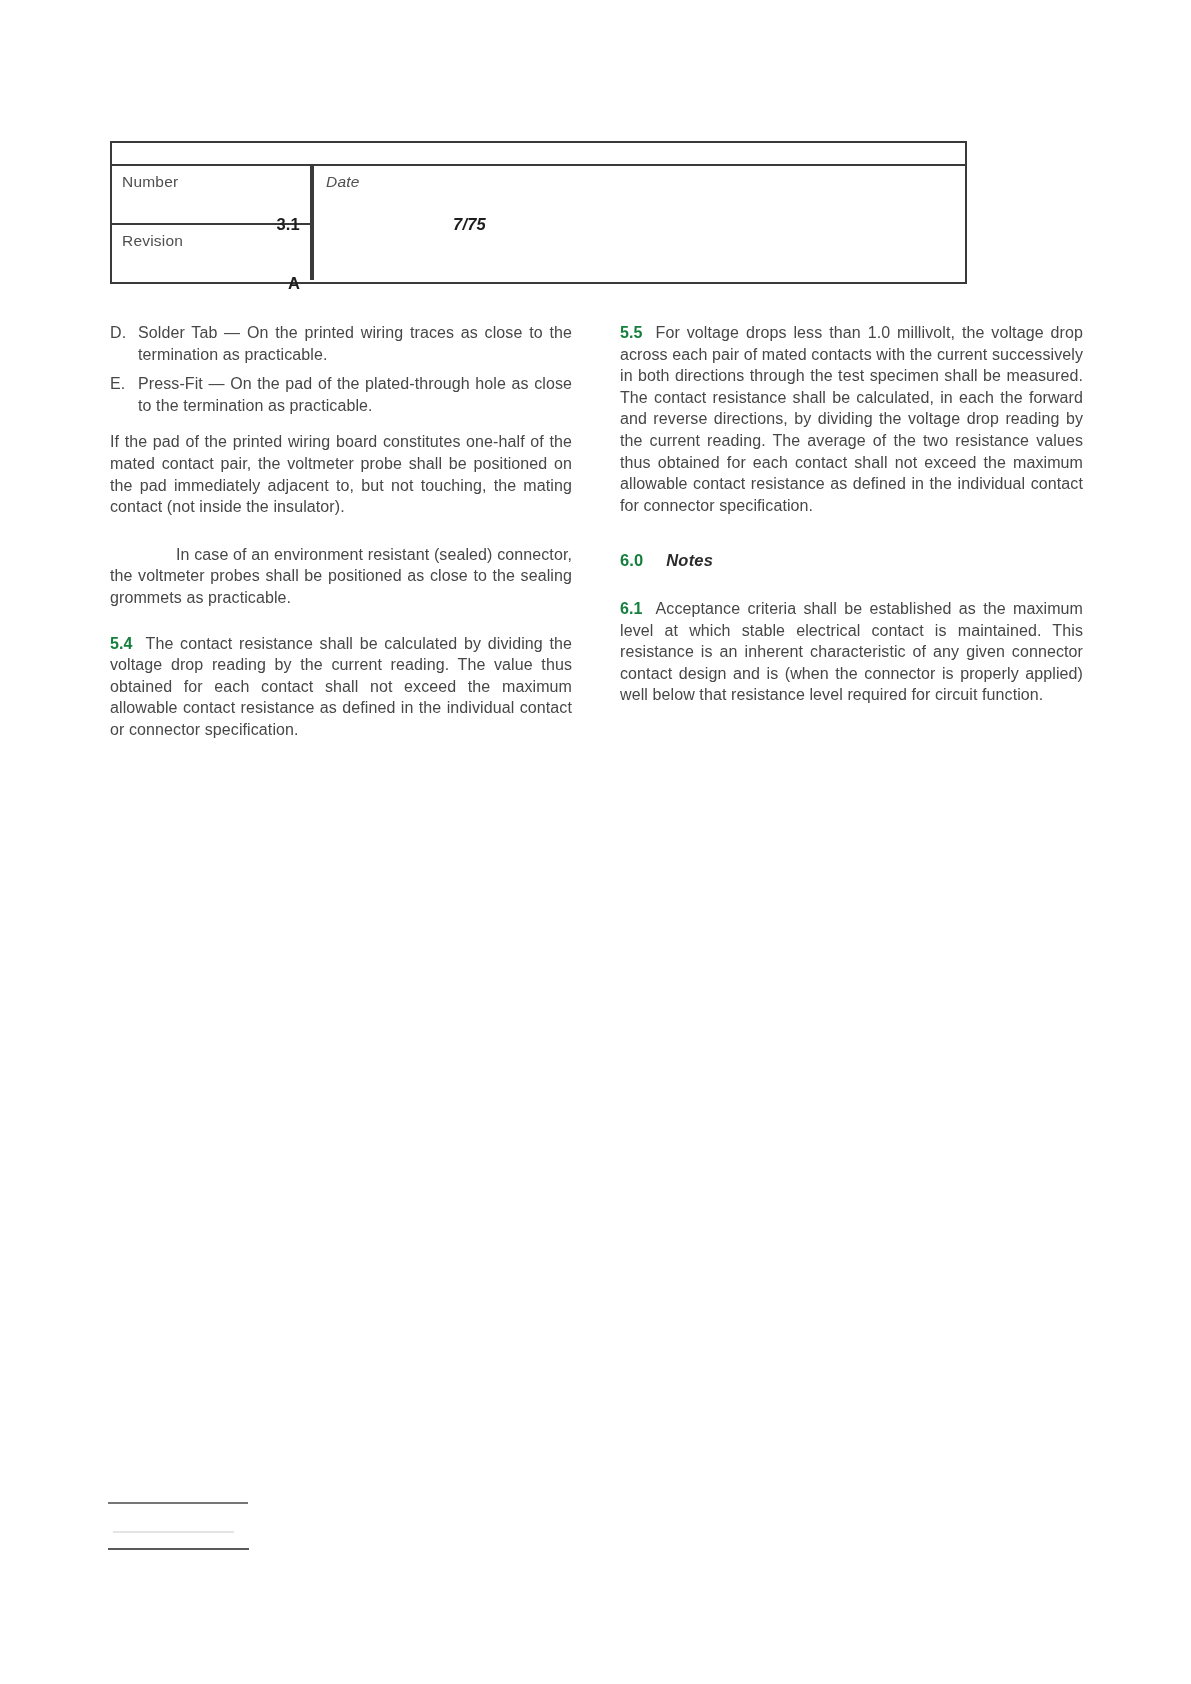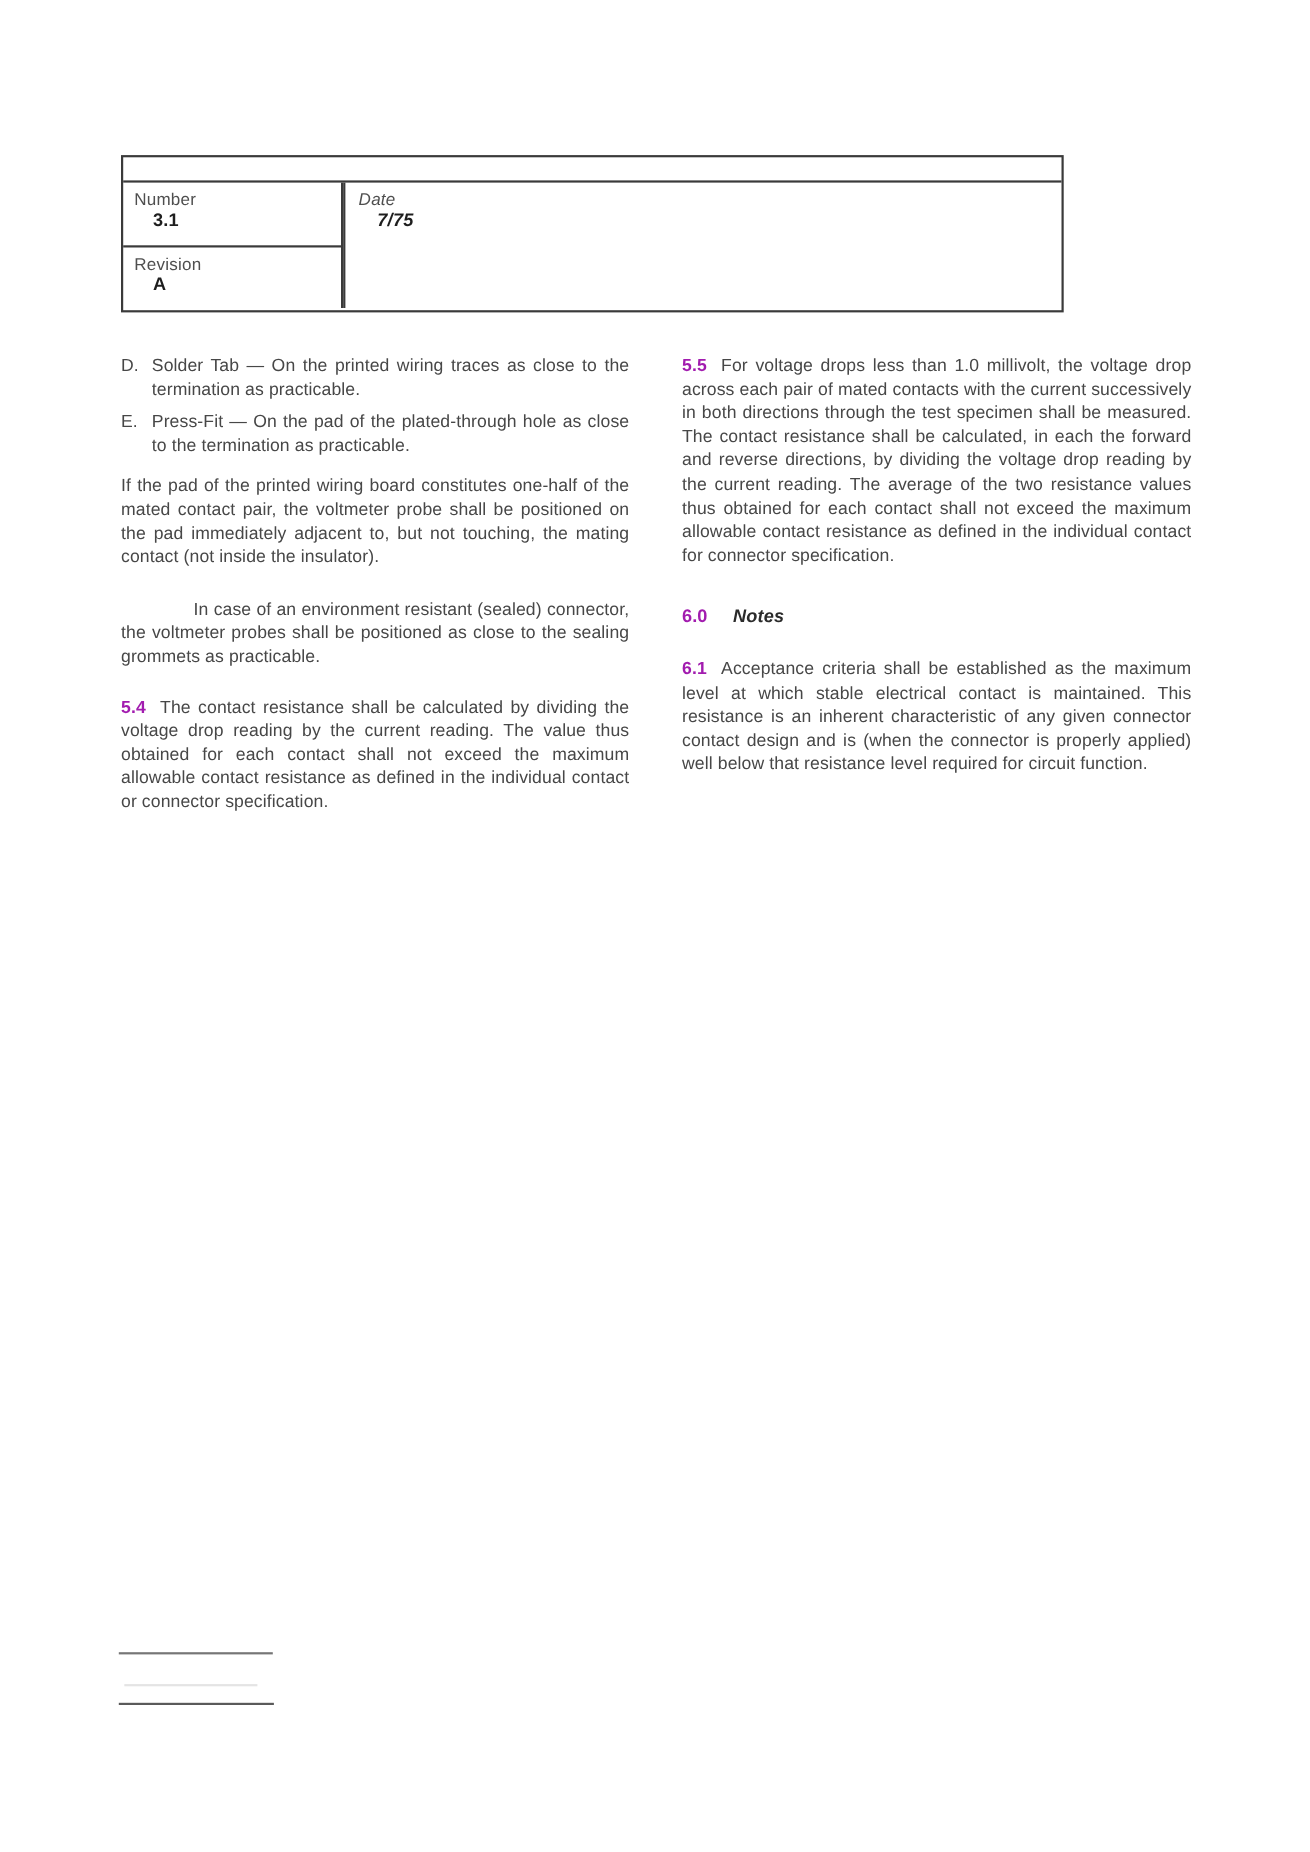--- a/index.html
+++ b/index.html
@@ -22,23 +22,24 @@
   }
   .ht-top-row { height:23px; border-bottom:2px solid #3a3a3a; }
   .ht-main { display:flex; height:114px; }
   .ht-col-left { width:200px; border-right:2px solid #3a3a3a; display:flex; flex-direction:column; }
   .ht-number { height:59px; border-bottom:2px solid #3a3a3a; padding:7px 10px 0 10px; }
   .ht-revision { flex:1; padding:7px 10px 0 10px; }
   .ht-col-subject { flex:1; padding:7px 12px 0 12px; }
   .ht-col-date { width:202px; border-left:2px solid #3a3a3a; padding:7px 28px 0 12px;font-style:italic; }
   .ht-label { font-size:15.5px; color:#4f4f4f; letter-spacing:0.2px; }
   .ht-value {
-    margin-top:0; padding-left:17px;
+    margin-top:24px; padding-left:17px;
     font-weight:bold; font-size:16.5px; color:#1e1e1e;
     letter-spacing:0.2px;
+    text-align:right;
   }
 
   
   .col {
     position:absolute; top:322px;
     font-size:16px; line-height:21.6px;
     text-align:justify;
     color:#474747;
     letter-spacing:0.1px;
   }
@@ -47,21 +48,21 @@
 
   .list-item { display:flex; }
   .marker { flex:0 0 28px; }
   .li-text { flex:1; text-align:justify; }
   .li-d { margin-bottom:8px; }
   .li-e { margin-bottom:15px; }
 
   .para-1 { margin-bottom:26px; }
   .para-2 { text-indent:66px; margin-bottom:24px; }
 
-  .secnum { font-weight:bold; color:#a21caf; margin-right:13px; }
+  .secnum { font-weight:bold; color:#15803d; margin-right:13px; }
 
   .notes-heading {
     margin:34px 0 26px 0;
     font-size:16.5px; font-weight:bold; color:#2b2b2b;
     text-align:left;
   }
   .notes-heading .secnum { margin-right:12px; }
   .notes-title { font-style:italic; margin-left:11px; letter-spacing:0.2px; }
 
   

